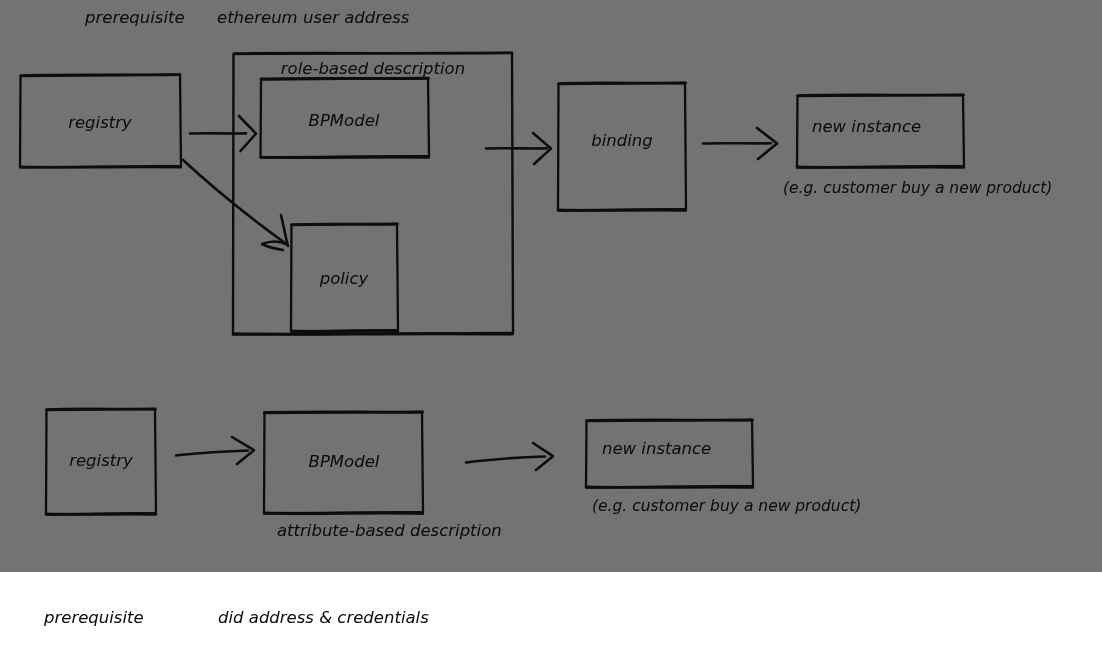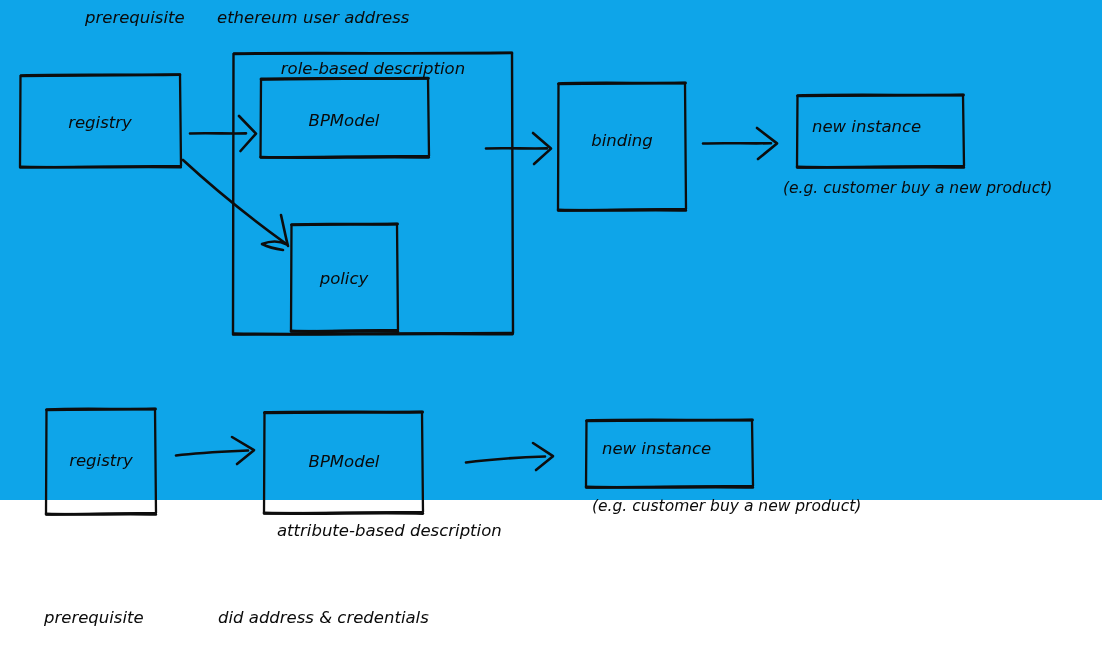--- a/index.html
+++ b/index.html
@@ -9,22 +9,22 @@
   }
   body {
     width: 1102px;
     height: 646px;
     overflow: hidden;
     font-family: "DejaVu Sans", sans-serif;
   }
   #canvas {
     position: relative;
     width: 1102px;
-    height: 500px;
-    background: #0ea5e9;
+    height: 572px;
+    background: #737373;
   }
   svg#diagram {
     position: absolute;
     left: 0;
     top: 0;
     width: 1102px;
     height: 646px;
     display: block;
   }
   .hand-text {

